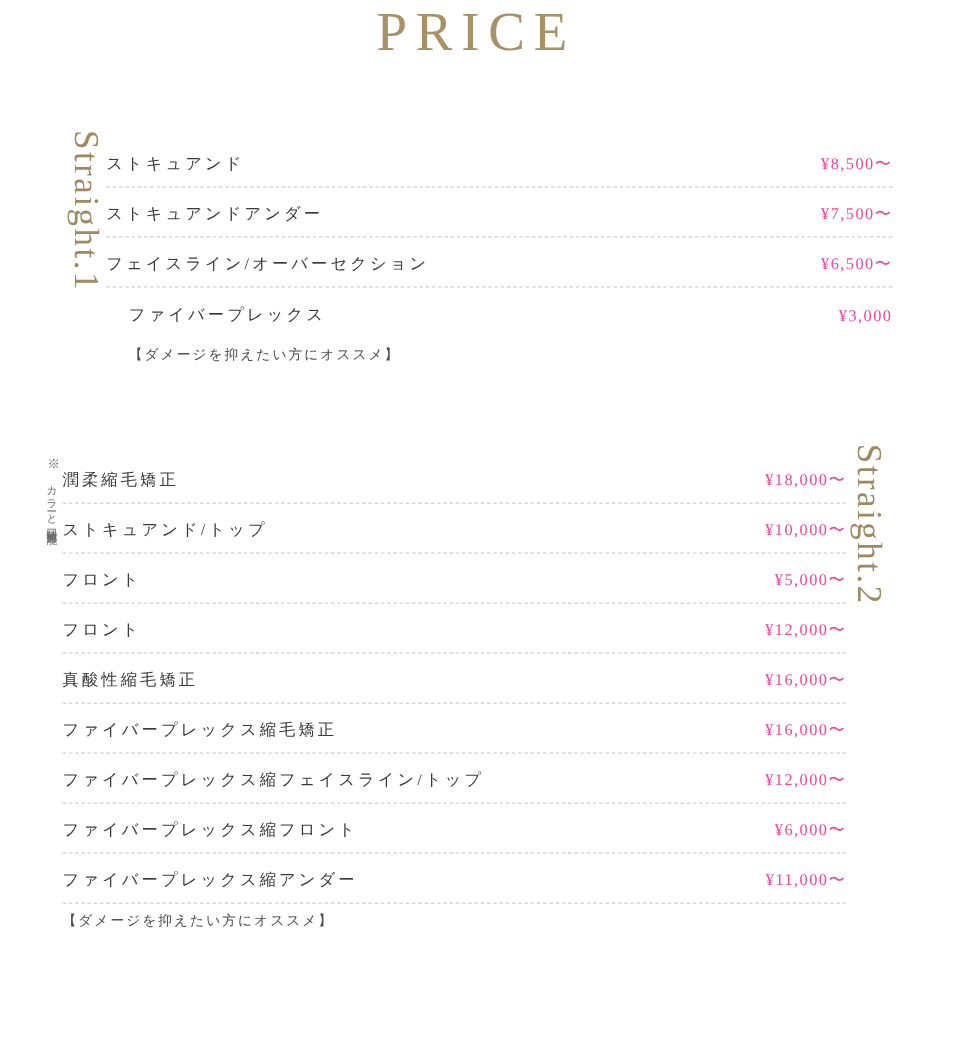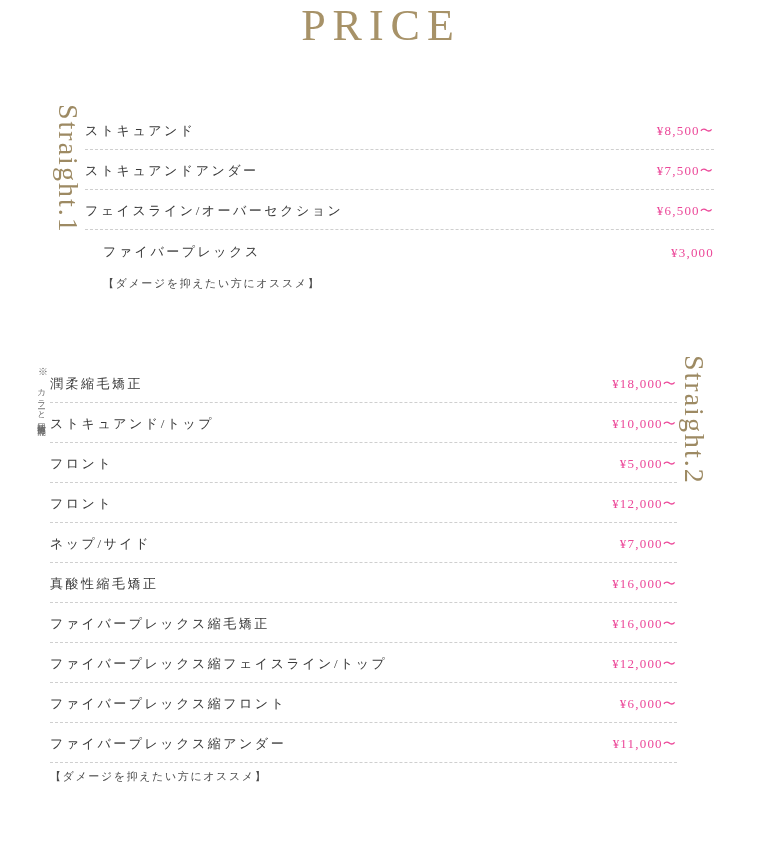--- a/index.html
+++ b/index.html
@@ -190,24 +190,20 @@
     </div>
     <div class="row">
       <span class="name">フロント</span>
       <span class="price">¥5,000〜</span>
     </div>
     <div class="row">
       <span class="name">フロント</span>
       <span class="price">¥12,000〜</span>
     </div>
     <div class="row">
-      <span class="name">ネップ/サイド</span>
-      <span class="price">¥7,000〜</span>
-    </div>
-    <div class="row">
       <span class="name">真酸性縮毛矯正</span>
       <span class="price">¥16,000〜</span>
     </div>
     <div class="row">
       <span class="name">ファイバープレックス縮毛矯正</span>
       <span class="price">¥16,000〜</span>
     </div>
     <div class="row">
       <span class="name">ファイバープレックス縮フェイスライン/トップ</span>
       <span class="price">¥12,000〜</span>

